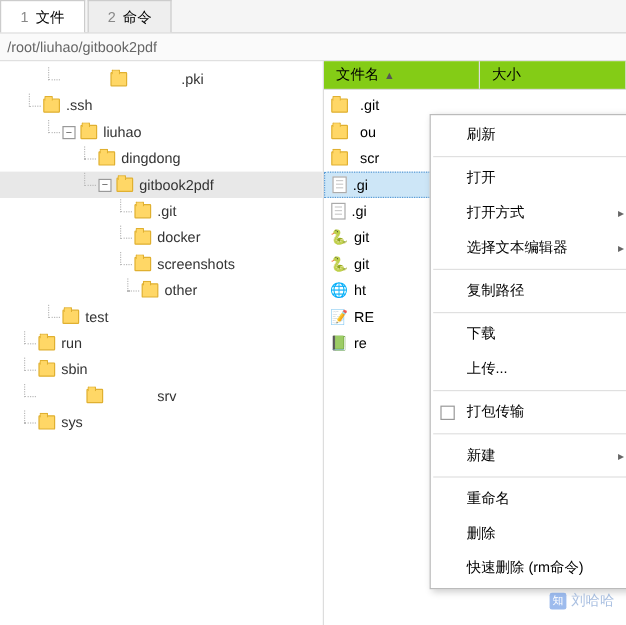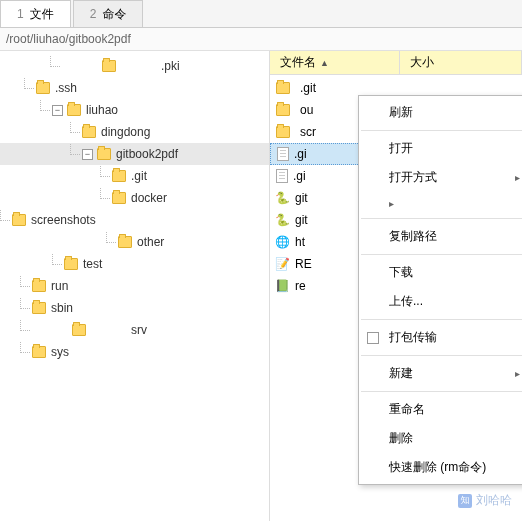--- a/index.html
+++ b/index.html
@@ -15,21 +15,21 @@
 .main { display: flex; height: calc(100% - 50px); }
 .tree-panel { width: 270px; border-right: 1px solid #ddd; overflow: hidden; padding-top: 4px; position: relative; }
 .tree-node { display: flex; align-items: center; height: 22px; white-space: nowrap; position: relative; }
 .tree-node.selected { background: #e8e8e8; }
 .expander { width: 11px; height: 11px; border: 1px solid #999; display: inline-flex; align-items: center; justify-content: center; font-size: 9px; line-height: 1; cursor: pointer; background: #fff; margin-right: 4px; color: #555; }
 .folder-icon { width: 14px; height: 12px; background: #ffd766; border: 1px solid #e0b030; border-radius: 1px; display: inline-block; margin-right: 5px; position: relative; }
 .folder-icon::before { content: ""; position: absolute; top: -3px; left: 0; width: 5px; height: 3px; background: #ffd766; border: 1px solid #e0b030; border-bottom: none; border-radius: 1px 1px 0 0; }
 .node-label { color: #333; }
 
 .list-panel { flex: 1; position: relative; }
-.list-header { display: flex; border-bottom: 1px solid #ddd; height: 24px; align-items: center; background: #fef9c3; }
+.list-header { display: flex; border-bottom: 1px solid #ddd; height: 24px; align-items: center; background: #84cc16; }
 .list-header-cell { padding: 0 10px; border-right: 1px solid #ddd; display: flex; align-items: center; gap: 4px; height: 100%; }
 .sort-arrow { font-size: 9px; color: #555; }
 .list-body { padding-top: 2px; }
 .list-row { display: flex; align-items: center; height: 22px; padding-left: 6px; gap: 5px; }
 .list-row.selected { background: #cde6f7; border: 1px dotted #5a9bd5; }
 .file-icon { width: 14px; height: 14px; display: inline-flex; align-items: center; justify-content: center; font-size: 12px; }
 .doc-icon { border: 1px solid #aaa; background: #fff; width: 12px; height: 14px; position: relative; }
 .doc-icon::after { content: ""; position: absolute; left: 2px; top: 2px; right: 2px; height: 1px; background: #ccc; box-shadow: 0 3px 0 #ccc, 0 6px 0 #ccc; }
 
 .context-menu { position: absolute; top: 95px; left: 358px; width: 175px; background: #fff; border: 1px solid #bbb; box-shadow: 2px 2px 6px rgba(0,0,0,0.2); z-index: 100; padding: 2px 0; }
@@ -54,21 +54,21 @@
   <div class="tab inactive">
     <span class="tab-num">2</span>
     <span>命令</span>
   </div>
 </div>
 
 <div class="pathbar">/root/liuhao/gitbook2pdf</div>
 
 <div class="main">
   <div class="tree-panel" id="tree">
-      <div class="tree-node" style="padding-left: 50px; gap: 40px;">
+      <div class="tree-node" style="padding-left: 40px; gap: 40px;">
         <span class="dotted-line" style="width: 10px; height: 11px; margin-bottom: 10px; margin-right: 2px;"></span>
         <span class="folder-icon"></span>
         <span class="node-label">.pki</span>
       </div>
       <div class="tree-node" style="padding-left: 24px;">
         <span class="dotted-line" style="width: 10px; height: 11px; margin-bottom: 10px; margin-right: 2px;"></span>
         <span class="folder-icon"></span>
         <span class="node-label">.ssh</span>
       </div>
       <div class="tree-node" style="padding-left: 40px;">
@@ -91,31 +91,31 @@
       <div class="tree-node" style="padding-left: 100px;">
         <span class="dotted-line" style="width: 10px; height: 11px; margin-bottom: 10px; margin-right: 2px;"></span>
         <span class="folder-icon"></span>
         <span class="node-label">.git</span>
       </div>
       <div class="tree-node" style="padding-left: 100px;">
         <span class="dotted-line" style="width: 10px; height: 11px; margin-bottom: 10px; margin-right: 2px;"></span>
         <span class="folder-icon"></span>
         <span class="node-label">docker</span>
       </div>
-      <div class="tree-node" style="">
+      <div class="tree-node" style="padding-left: 100px;">
         <span class="dotted-line" style="width: 10px; height: 11px; margin-bottom: 10px; margin-right: 2px;"></span>
         <span class="folder-icon"></span>
         <span class="node-label">screenshots</span>
       </div>
       <div class="tree-node" style="padding-left: 70px; margin-left: 36px;">
         <span class="dotted-line" style="width: 10px; height: 11px; margin-bottom: 10px; margin-right: 2px;"></span>
         <span class="folder-icon"></span>
         <span class="node-label">other</span>
       </div>
-      <div class="tree-node" style="padding-left: 40px; margin-left: 12px;">
+      <div class="tree-node" style="padding-left: 40px;">
         <span class="dotted-line" style="width: 10px; height: 11px; margin-bottom: 10px; margin-right: 2px;"></span>
         <span class="folder-icon"></span>
         <span class="node-label">test</span>
       </div>
       <div class="tree-node" style="padding-left: 20px;">
         <span class="dotted-line" style="width: 10px; height: 11px; margin-bottom: 10px; margin-right: 2px;"></span>
         <span class="folder-icon"></span>
         <span class="node-label">run</span>
       </div>
       <div class="tree-node" style="padding-left: 20px;">
@@ -196,20 +196,21 @@
     </div>
   <div class="menu-sep"></div>
   <div class="menu-item">
       <span>打开</span>
     </div>
   <div class="menu-item">
       <span>打开方式</span>
       <span class="submenu-arrow">▸</span>
     </div>
   <div class="menu-item">
+      <span>选择文本编辑器</span>
       <span class="submenu-arrow">▸</span>
     </div>
   <div class="menu-sep"></div>
   <div class="menu-item">
       <span>复制路径</span>
     </div>
   <div class="menu-sep"></div>
   <div class="menu-item">
       <span>下载</span>
     </div>

